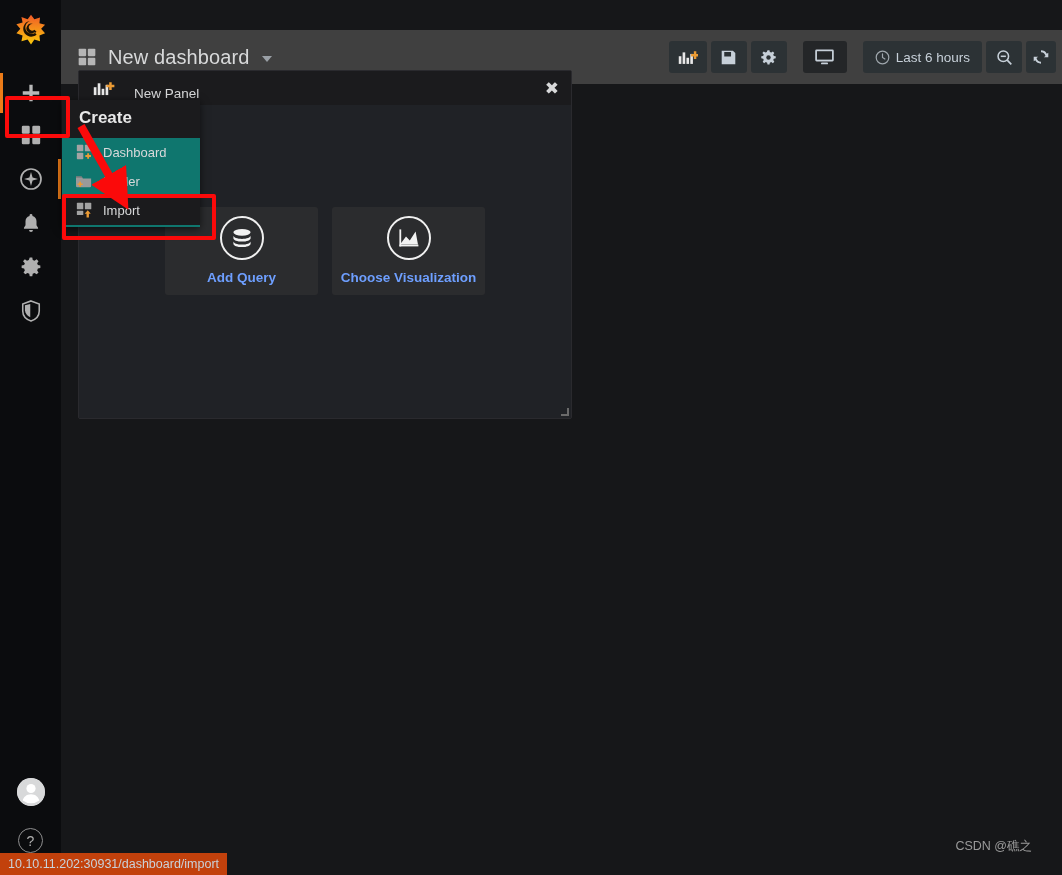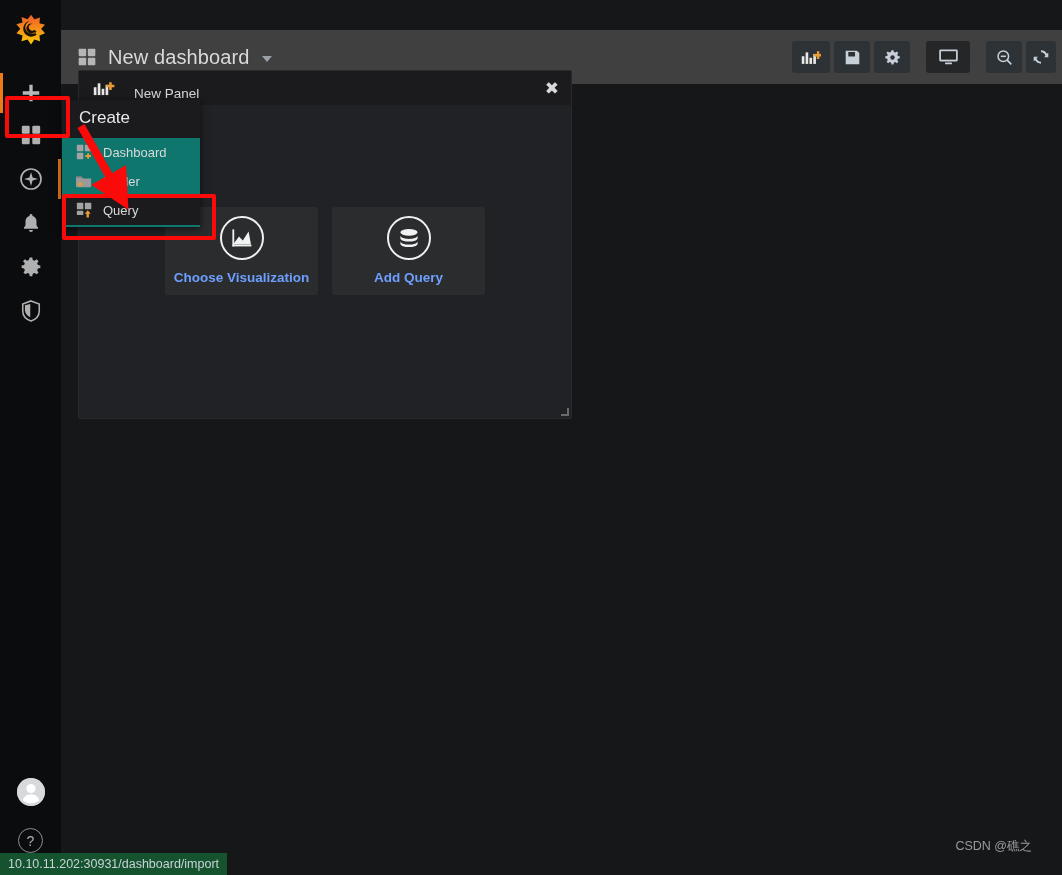--- a/index.html
+++ b/index.html
@@ -123,21 +123,21 @@
   .rh1 { right: 0; bottom: 0; width: 8px; height: 2px; }
   .rh2 { right: 0; bottom: 0; width: 2px; height: 8px; }
 
   
   .create-menu {
     position: absolute; left: 62px; top: 100px; width: 138px;
     background: #1b1b1d; z-index: 40;
     box-shadow: 0 2px 8px rgba(0,0,0,.6);
   }
   .create-header {
-    color: #e8e8e8; font-size: 17px; font-weight: 400;
+    color: #e8e8e8; font-size: 17px; font-weight: 700;
     padding: 8px 0 10px 17px;
   }
   .menu-list { background: #0f766e; padding-bottom: 2px; }
   .menu-item {
     height: 29px; display: flex; align-items: center; gap: 10px;
     padding-left: 13px; cursor: pointer; color: #d8d9da; font-size: 13px;
   }
   .menu-item.active { background: #1b1b1d; }
   .menu-ico { width: 18px; height: 18px; display:flex; align-items:center; justify-content:center; }
 
@@ -146,21 +146,21 @@
     position: absolute; border: 4px solid #fb0a0a; border-radius: 2px;
     pointer-events: none; z-index: 60;
   }
   .anno-box-plus { left: 5px; top: 96px; width: 65px; height: 42px; }
   .anno-box-import { left: 62px; top: 194px; width: 154px; height: 46px; }
   .anno-arrow { position: absolute; left: 70px; top: 120px; z-index: 61; pointer-events: none; }
 
   
   .statusbar {
     position: absolute; left: 0; bottom: 0; height: 22px;
-    background: #14532d; color: #c9d1d9; font-size: 12.5px;
+    background: #c2410c; color: #c9d1d9; font-size: 12.5px;
     display: flex; align-items: center; padding: 0 8px;
     z-index: 50;
   }
   .watermark {
     position: absolute; right: 30px; bottom: 20px;
     color: #9a9a9a; font-size: 12.5px; z-index: 50;
   }
 </style>
 </head>
 <body>
@@ -289,20 +289,27 @@
       <button class="tb-btn flat" style="min-width:44px;">
         <svg width="21" height="18" viewBox="0 0 24 20">
           <rect x="1.4" y="1.4" width="21.2" height="13.6" rx="1.6" fill="#c7d0d9"></rect>
           <rect x="3.4" y="3.4" width="17.2" height="9.6" fill="#242628"></rect>
           <rect x="8" y="16.2" width="8" height="2.2" rx="1" fill="#c7d0d9"></rect>
         </svg>
       </button>
 
       <span class="tb-gap"></span>
 
+      <button class="tb-btn tb-time">
+        <svg width="15" height="15" viewBox="0 0 20 20">
+          <circle cx="10" cy="10" r="8.4" fill="none" stroke="#9fa7ad" stroke-width="1.6"></circle>
+          <path d="M10 5.2V10l3.2 2" fill="none" stroke="#9fa7ad" stroke-width="1.6" stroke-linecap="round"></path>
+        </svg>
+        <span>Last 6 hours</span>
+      </button>
 
       <button class="tb-btn">
         <svg width="17" height="17" viewBox="0 0 20 20">
           <circle cx="8.6" cy="8.6" r="6.2" fill="none" stroke="#c7d0d9" stroke-width="1.8"></circle>
           <line x1="5.6" y1="8.6" x2="11.6" y2="8.6" stroke="#c7d0d9" stroke-width="1.8"></line>
           <line x1="13.2" y1="13.2" x2="18" y2="18" stroke="#c7d0d9" stroke-width="2"></line>
         </svg>
       </button>
 
       <button class="tb-btn" style="min-width:30px;padding:0 5px;">
@@ -329,37 +336,37 @@
       <span class="panel-close">✖</span>
     </div>
 
     <div class="panel-body">
 
       <div class="big-btn-row">
 
         <button class="big-btn">
           <span class="circ">
             <svg width="26" height="26" viewBox="0 0 26 26">
+              <ellipse cx="13" cy="7.3" rx="8.6" ry="3.4" fill="#f2f2f2"></ellipse>
+              <path fill="#f2f2f2" d="M4.4 10.6c0 1.9 3.9 3.4 8.6 3.4s8.6-1.5 8.6-3.4v2.6c0 1.9-3.9 3.4-8.6 3.4s-8.6-1.5-8.6-3.4z"></path>
+              <path fill="#f2f2f2" d="M4.4 16.2c0 1.9 3.9 3.4 8.6 3.4s8.6-1.5 8.6-3.4v2.5c0 1.9-3.9 3.4-8.6 3.4s-8.6-1.5-8.6-3.4z"></path>
+            </svg>
+          </span>
+          <span class="lbl">Add Query</span>
+        </button>
+
+        <button class="big-btn">
+          <span class="circ">
+            <svg width="26" height="26" viewBox="0 0 26 26">
               <path fill="#f2f2f2" d="M4 19.5 L10 11.5 L13.8 15.4 L19.6 6.5 L22 19.5 Z"></path>
               <rect x="3.4" y="19.6" width="19" height="1.8" fill="#f2f2f2"></rect>
               <rect x="3.4" y="4.4" width="1.8" height="17" fill="#f2f2f2"></rect>
             </svg>
           </span>
           <span class="lbl">Choose Visualization</span>
-        </button>
-
-        <button class="big-btn">
-          <span class="circ">
-            <svg width="26" height="26" viewBox="0 0 26 26">
-              <ellipse cx="13" cy="7.3" rx="8.6" ry="3.4" fill="#f2f2f2"></ellipse>
-              <path fill="#f2f2f2" d="M4.4 10.6c0 1.9 3.9 3.4 8.6 3.4s8.6-1.5 8.6-3.4v2.6c0 1.9-3.9 3.4-8.6 3.4s-8.6-1.5-8.6-3.4z"></path>
-              <path fill="#f2f2f2" d="M4.4 16.2c0 1.9 3.9 3.4 8.6 3.4s8.6-1.5 8.6-3.4v2.5c0 1.9-3.9 3.4-8.6 3.4s-8.6-1.5-8.6-3.4z"></path>
-            </svg>
-          </span>
-          <span class="lbl">Add Query</span>
         </button>
 
       </div>
 
 
       <div class="resize-handle">
         <i class="rh1"></i>
         <i class="rh2"></i>
       </div>
     </div>
@@ -396,21 +403,21 @@
 
       <div class="menu-item active">
         <span class="menu-ico">
           <svg width="17" height="17" viewBox="0 0 20 20">
             <rect x="1" y="1" width="7.6" height="7.6" rx=".8" fill="#a3a3a3"></rect>
             <rect x="10.4" y="1" width="7.6" height="7.6" rx=".8" fill="#a3a3a3"></rect>
             <rect x="1" y="10.4" width="7.6" height="5" rx=".8" fill="#a3a3a3"></rect>
             <path fill="#eb9b34" d="M13.8 9.6l3.6 4.2h-2.2v4.4h-2.8v-4.4h-2.2z"></path>
           </svg>
         </span>
-        <span>Query</span>
+        <span>Import</span>
       </div>
 
     </div>
   </div>
 
   <div class="anno anno-box-plus"></div>
   <div class="anno anno-box-import"></div>
 
   <svg class="anno-arrow" width="70" height="90" viewBox="0 0 70 90">
     <defs>

